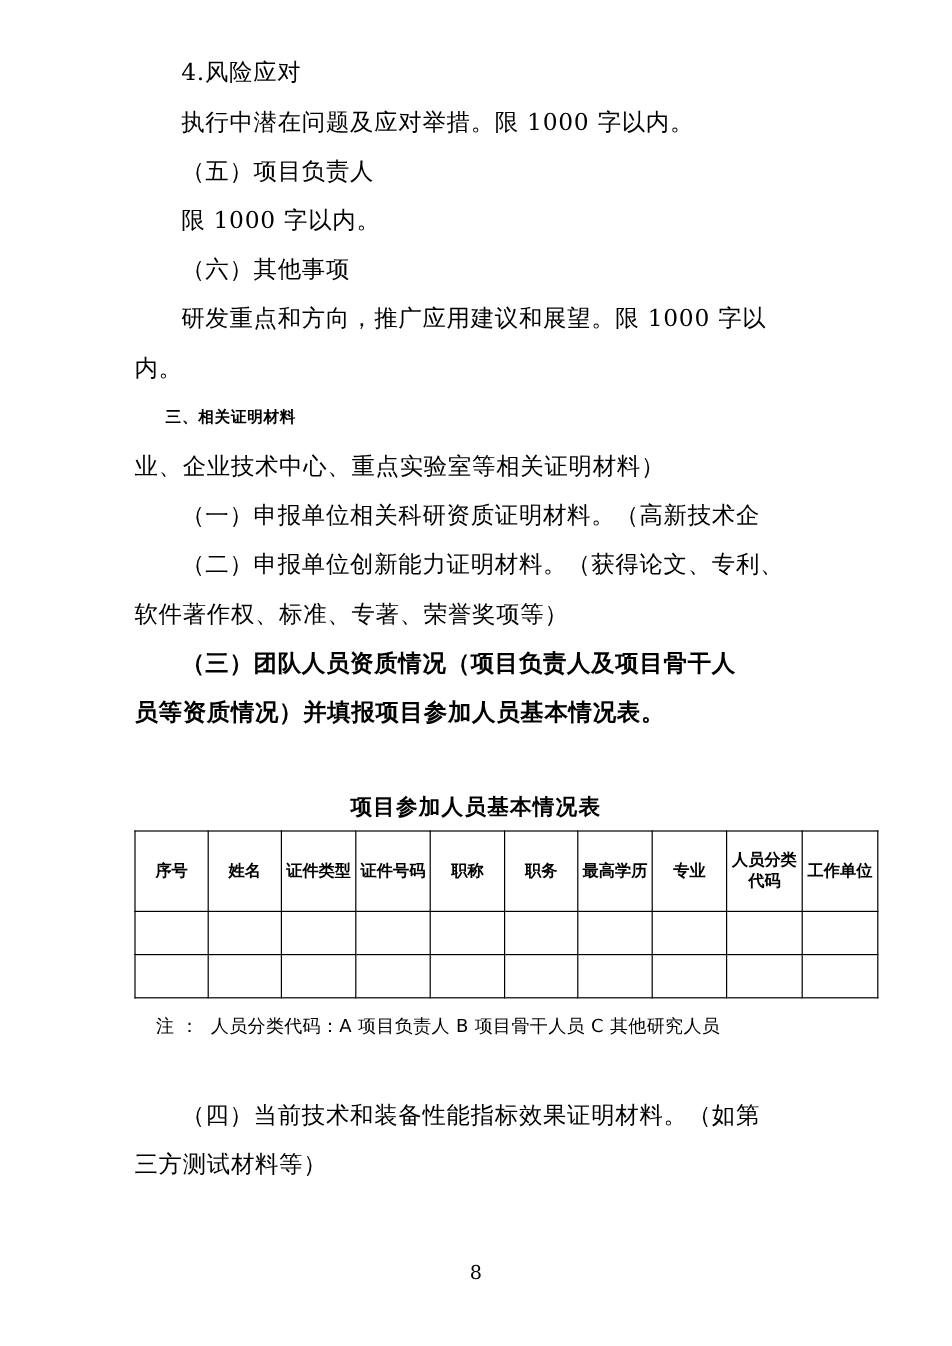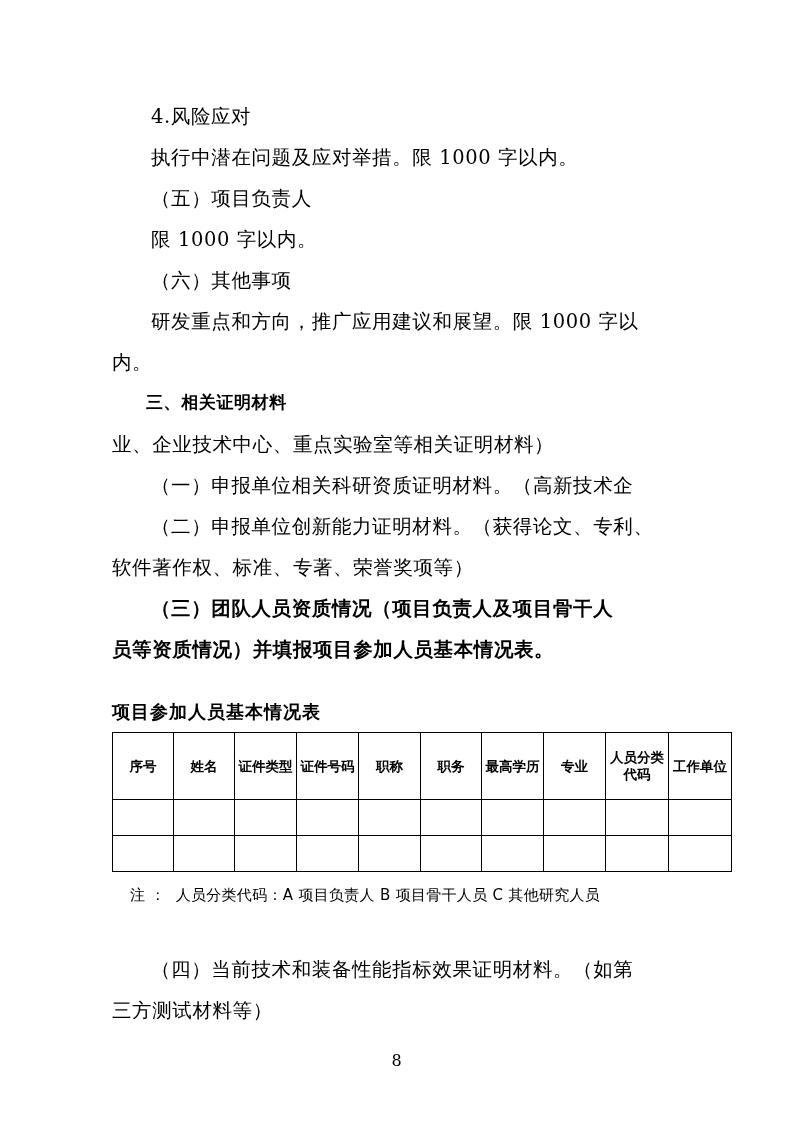--- a/index.html
+++ b/index.html
@@ -13,55 +13,56 @@
     font-family: "DejaVu Serif", "Liberation Serif", serif;
     color: #000000;
     position: relative;
     overflow: hidden;
   }
   .page {
     position: relative;
     width: 793px;
     height: 1122px;
     box-sizing: border-box;
-    padding: 96px 112px 40px 112px;
+    padding: 40px 112px 40px 112px;
   }
   .para {
     font-size: 19.5px;
     line-height: 41px;
     text-indent: 2em;
     letter-spacing: 0.6px;
     margin: 0;
     text-align: justify;
   }
   .para.noindent {
     text-indent: 0;
   }
   .heading {
-    font-family: Liberation Mono, monospace;
+    font-family: Liberation Sans, sans-serif;
     font-weight: bold;
-    font-size: 17px;
+    font-size: 13px;
     line-height: 41px;
     text-indent: 2em;
     letter-spacing: 0.6px;
     margin: 0;
   }
   .bold-inline {
     font-family: "DejaVu Sans", "Liberation Sans", sans-serif;
     font-weight: bold;
   }
   .gap-small { height: 14px; }
   .gap-med { height: 30px; }
 
   .table-title {
+    text-align: center;
     font-family: "DejaVu Sans", "Liberation Sans", sans-serif;
     font-weight: bold;
     font-size: 18px;
     letter-spacing: 1px;
-    margin: 0 0 8px 0;
+    margin: 16px 0 8px 0;
   }
   table.people {
     border-collapse: collapse;
     width: 569px;
     margin: 0 auto;
     table-layout: fixed;
     border-radius: 22px;
   }
   table.people td, table.people th {
     border: 1px solid #000000;

